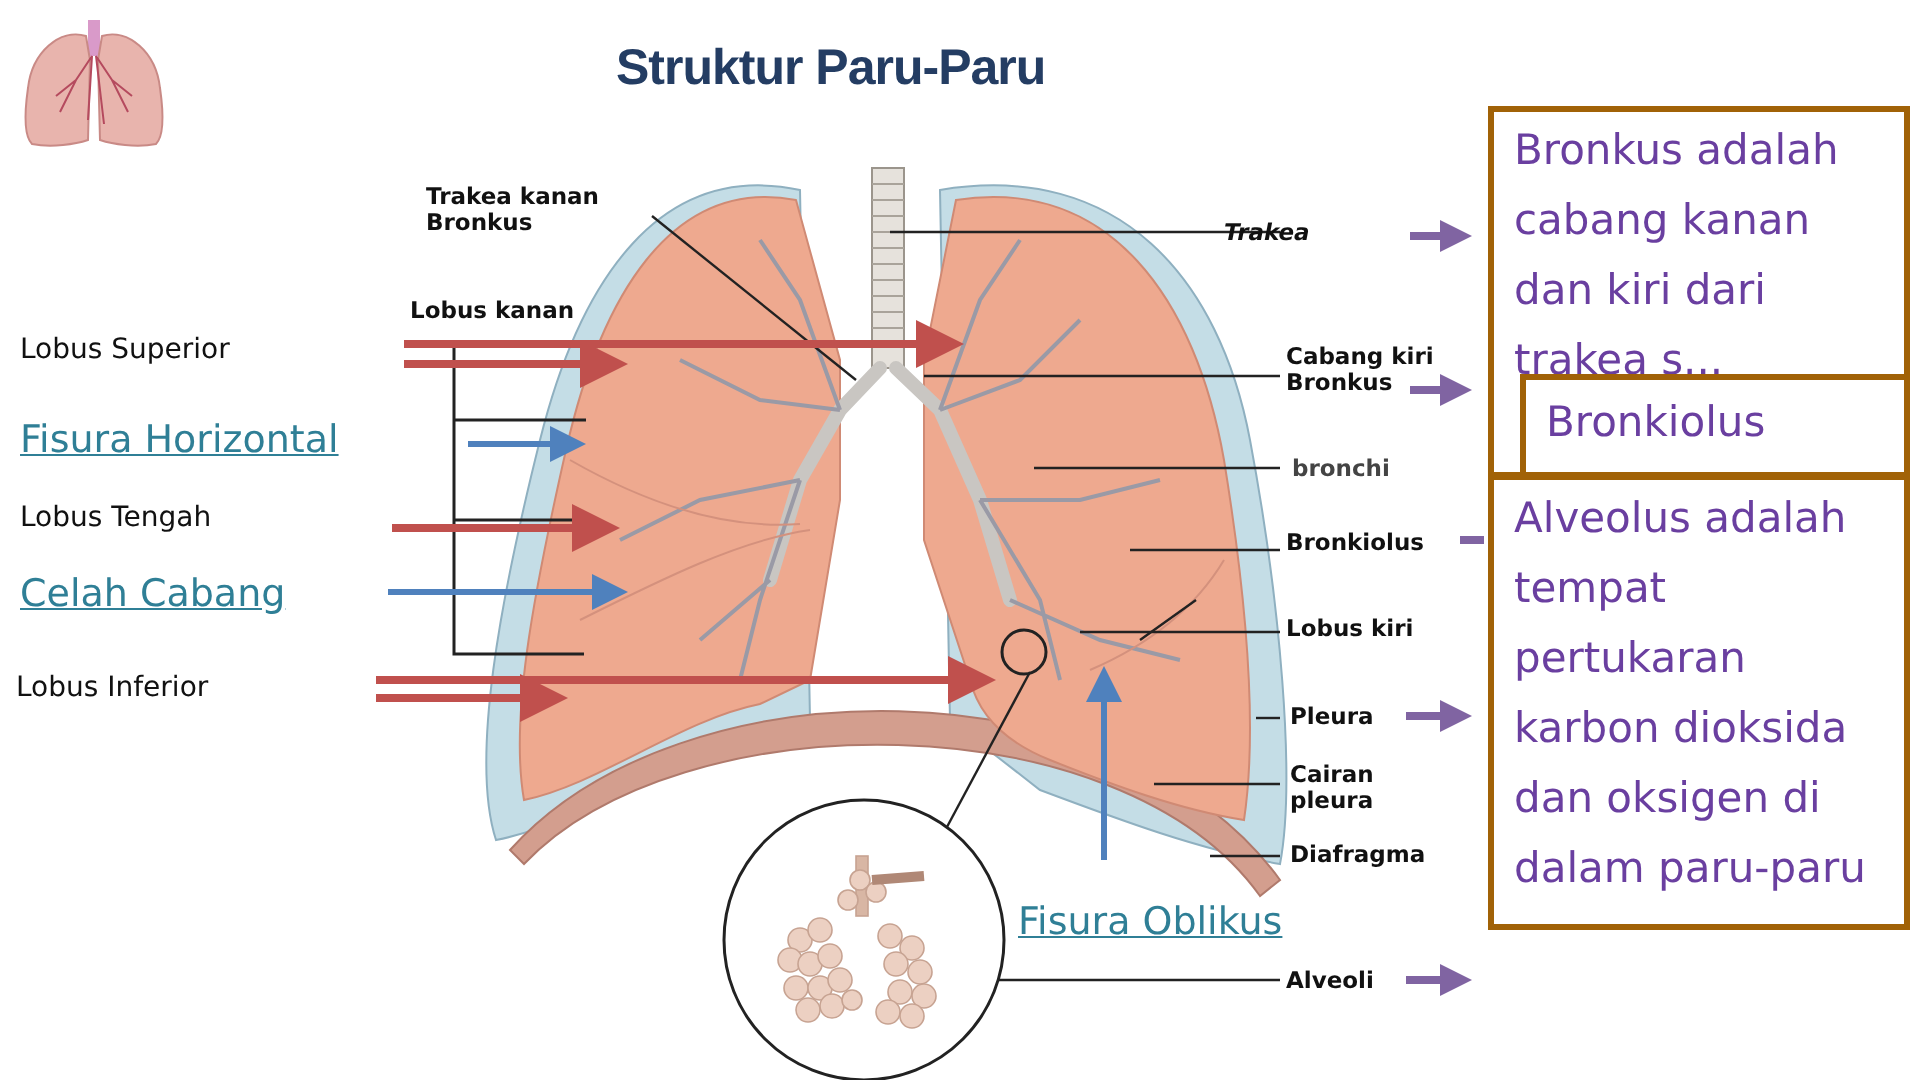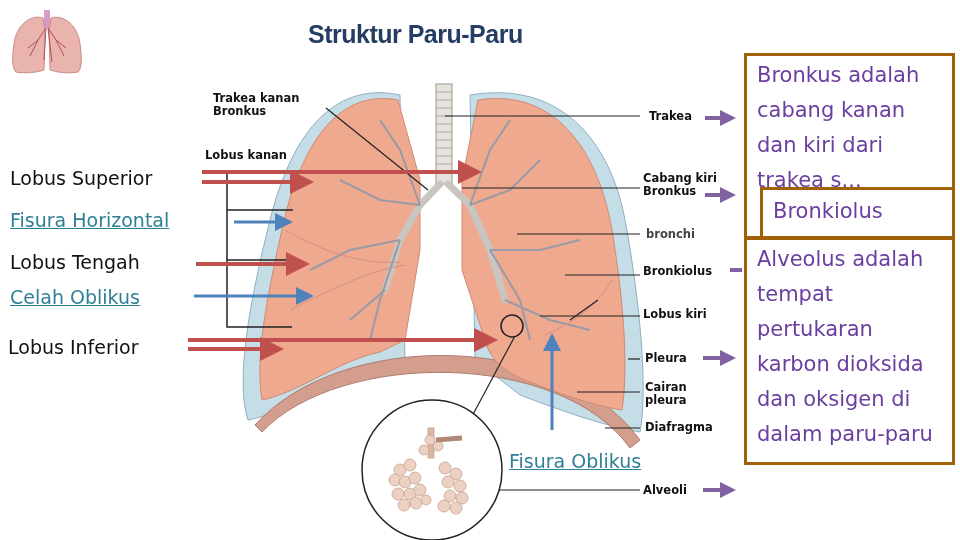--- a/index.html
+++ b/index.html
@@ -4,21 +4,21 @@
 <style>
   * { box-sizing: border-box; margin: 0; padding: 0; }
   html, body { width: 960px; height: 540px; overflow: hidden; background: #ffffff; }
   body { position: relative; font-family: "Liberation Sans", sans-serif; }
   .abs { position: absolute; }
   .title {
     left: 308px; top: 20px; font-size: 25px; font-weight: bold; color: #243d63;
     letter-spacing: -0.5px; white-space: nowrap;
   }
   .lbl-big {
-    font-family: "DejaVu Sans", sans-serif; font-size: 19px; color: #111; white-space: nowrap;
+    font-family: "DejaVu Sans", sans-serif; font-size: 14px; color: #111; white-space: nowrap;
   }
   .lbl-link {
     font-family: "DejaVu Sans", sans-serif; font-size: 19px; color: #2f7f96;
     text-decoration: underline; white-space: nowrap; cursor: pointer;
   }
   .diag-lbl {
     font-family: "DejaVu Sans", sans-serif; font-size: 11.5px; font-weight: bold; color: #111;
     line-height: 13px; white-space: nowrap;
   }
   .diag-lbl.faint { color: #444; }
@@ -162,39 +162,39 @@
   </g>
 </svg>
 
 <div class="abs title">Struktur Paru-Paru</div>
 
 <div class="abs diag-lbl" style="left:213px;top:92px;">
   <div>Trakea kanan</div>
   <div>Bronkus</div>
 </div>
 <div class="abs diag-lbl" style="left:205px;top:149px;">Lobus kanan</div>
-<div class="abs diag-lbl" style="left:649px;top:110px;">Trakea</div>
+<div class="abs diag-lbl" style="left:612px;top:110px;font-style:italic;">Trakea</div>
 <div class="abs diag-lbl" style="left:643px;top:172px;">
   <div>Cabang kiri</div>
   <div>Bronkus</div>
 </div>
 <div class="abs diag-lbl faint" style="left:646px;top:228px;">bronchi</div>
 <div class="abs diag-lbl" style="left:643px;top:265px;">Bronkiolus</div>
 <div class="abs diag-lbl" style="left:643px;top:308px;">Lobus kiri</div>
 <div class="abs diag-lbl" style="left:645px;top:352px;">Pleura</div>
 <div class="abs diag-lbl" style="left:645px;top:381px;">
   <div>Cairan</div>
   <div>pleura</div>
 </div>
 <div class="abs diag-lbl" style="left:645px;top:421px;">Diafragma</div>
 <div class="abs diag-lbl" style="left:643px;top:484px;">Alveoli</div>
 
 <div class="abs lbl-big" style="left:10px;top:167px;">Lobus Superior</div>
 <div class="abs lbl-link" style="left:10px;top:209px;">Fisura Horizontal</div>
 <div class="abs lbl-big" style="left:10px;top:251px;">Lobus Tengah</div>
-<div class="abs lbl-link" style="left:10px;top:286px;">Celah Oblikus</div>
+<div class="abs lbl-link" style="left:10px;top:286px;">Celah Cabang</div>
 <div class="abs lbl-big" style="left:8px;top:336px;">Lobus Inferior</div>
 
 <div class="abs lbl-link" style="left:509px;top:450px;">Fisura Oblikus</div>
 
 <div class="abs note" style="left:744px;top:53px;width:211px;height:186px;">Bronkus adalah cabang kanan dan kiri dari trakea s...</div>
 <div class="abs note" style="left:760px;top:187px;width:195px;height:52px;padding-top:4px;">Bronkiolus adalah ...</div>
 <div class="abs note" style="left:744px;top:237px;width:211px;height:228px;">Alveolus adalah tempat pertukaran karbon dioksida dan oksigen di dalam paru-paru</div>
 
 </body></html>

